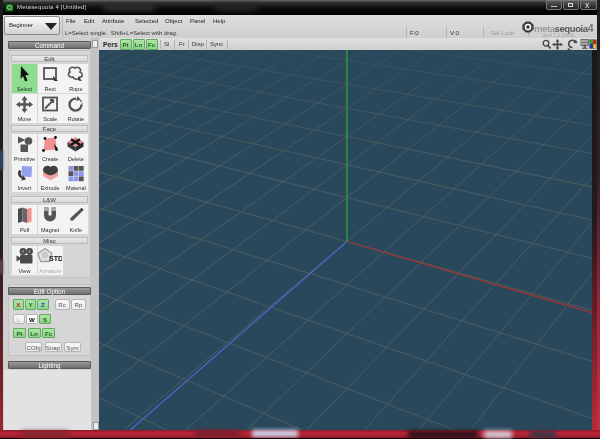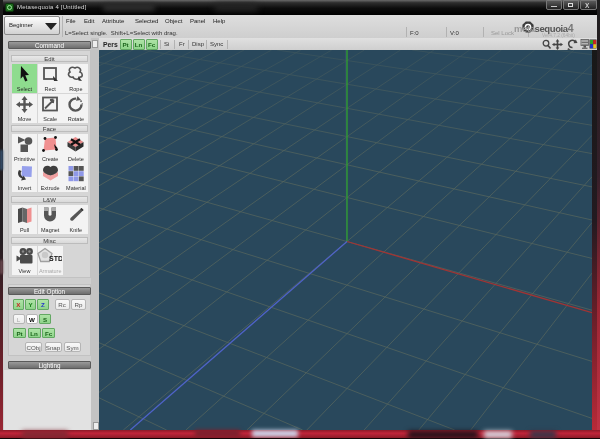--- a/index.html
+++ b/index.html
@@ -56,21 +56,21 @@
 <div class="sep" style="left:446px;top:27px;height:10px"></div>
 <div class="abs" style="left:450px;top:30px;font-size:6px;color:#333">V:0</div>
 <div class="sep" style="left:483px;top:27px;height:10px"></div>
 <div class="abs" style="left:491px;top:30px;font-size:6px;color:#999">Sel Lock</div>
 <div class="sep" style="left:528px;top:27px;height:10px"></div>
 
 <svg class="abs" style="left:522px;top:21px" width="12" height="12" viewBox="0 0 12 12">
     <path d="M3.8 0.4 L8.2 0.4 L11.6 3.8 L11.6 8.2 L8.2 11.6 L3.8 11.6 L0.4 8.2 L0.4 3.8 Z" fill="#3c3c3c"></path>
     <circle cx="6" cy="6" r="2.6" fill="none" stroke="#fff" stroke-width="1.5"></circle>
   </svg>
-<div class="abs" style="left:514px;top:22px;font-size:9.5px;font-weight:bold;letter-spacing:-0.4px;color:#999">meta<span style="color:#555">sequoia</span><span style="color:#777;font-size:10.5px">4</span></div>
+<div class="abs" style="left:534px;top:22px;font-size:9.5px;font-weight:bold;letter-spacing:-0.4px;color:#999">meta<span style="color:#555">sequoia</span><span style="color:#777;font-size:10.5px">4</span></div>
 <div class="abs" style="left:542px;top:33px;font-size:4.8px;color:#aaa">Ver4.7.2 (64bit)</div>
 
 <div class="abs" style="left:99px;top:38px;width:498px;height:12px;background:linear-gradient(#e0e0e0,#cfcfcf)"></div>
 <div class="abs" style="left:94px;top:39px;width:5px;height:9px;background:#f5f5f5;border:1px solid #bbb"></div>
 <div class="abs" style="left:103px;top:41px;font-size:6.8px;font-weight:bold;color:#222">Pers</div>
 <div class="gbtn" style="left:119.5px;top:38.5px;width:12px;height:11px;line-height:10px">Pt</div>
 <div class="gbtn" style="left:132.5px;top:38.5px;width:12px;height:11px;line-height:10px">Ln</div>
 <div class="gbtn" style="left:145.5px;top:38.5px;width:12px;height:11px;line-height:10px">Fc</div>
 <div class="abs" style="left:164px;top:41px;font-size:6px;color:#333">Si</div>
 <div class="abs" style="left:179px;top:41px;font-size:6px;color:#333">Fr</div>

